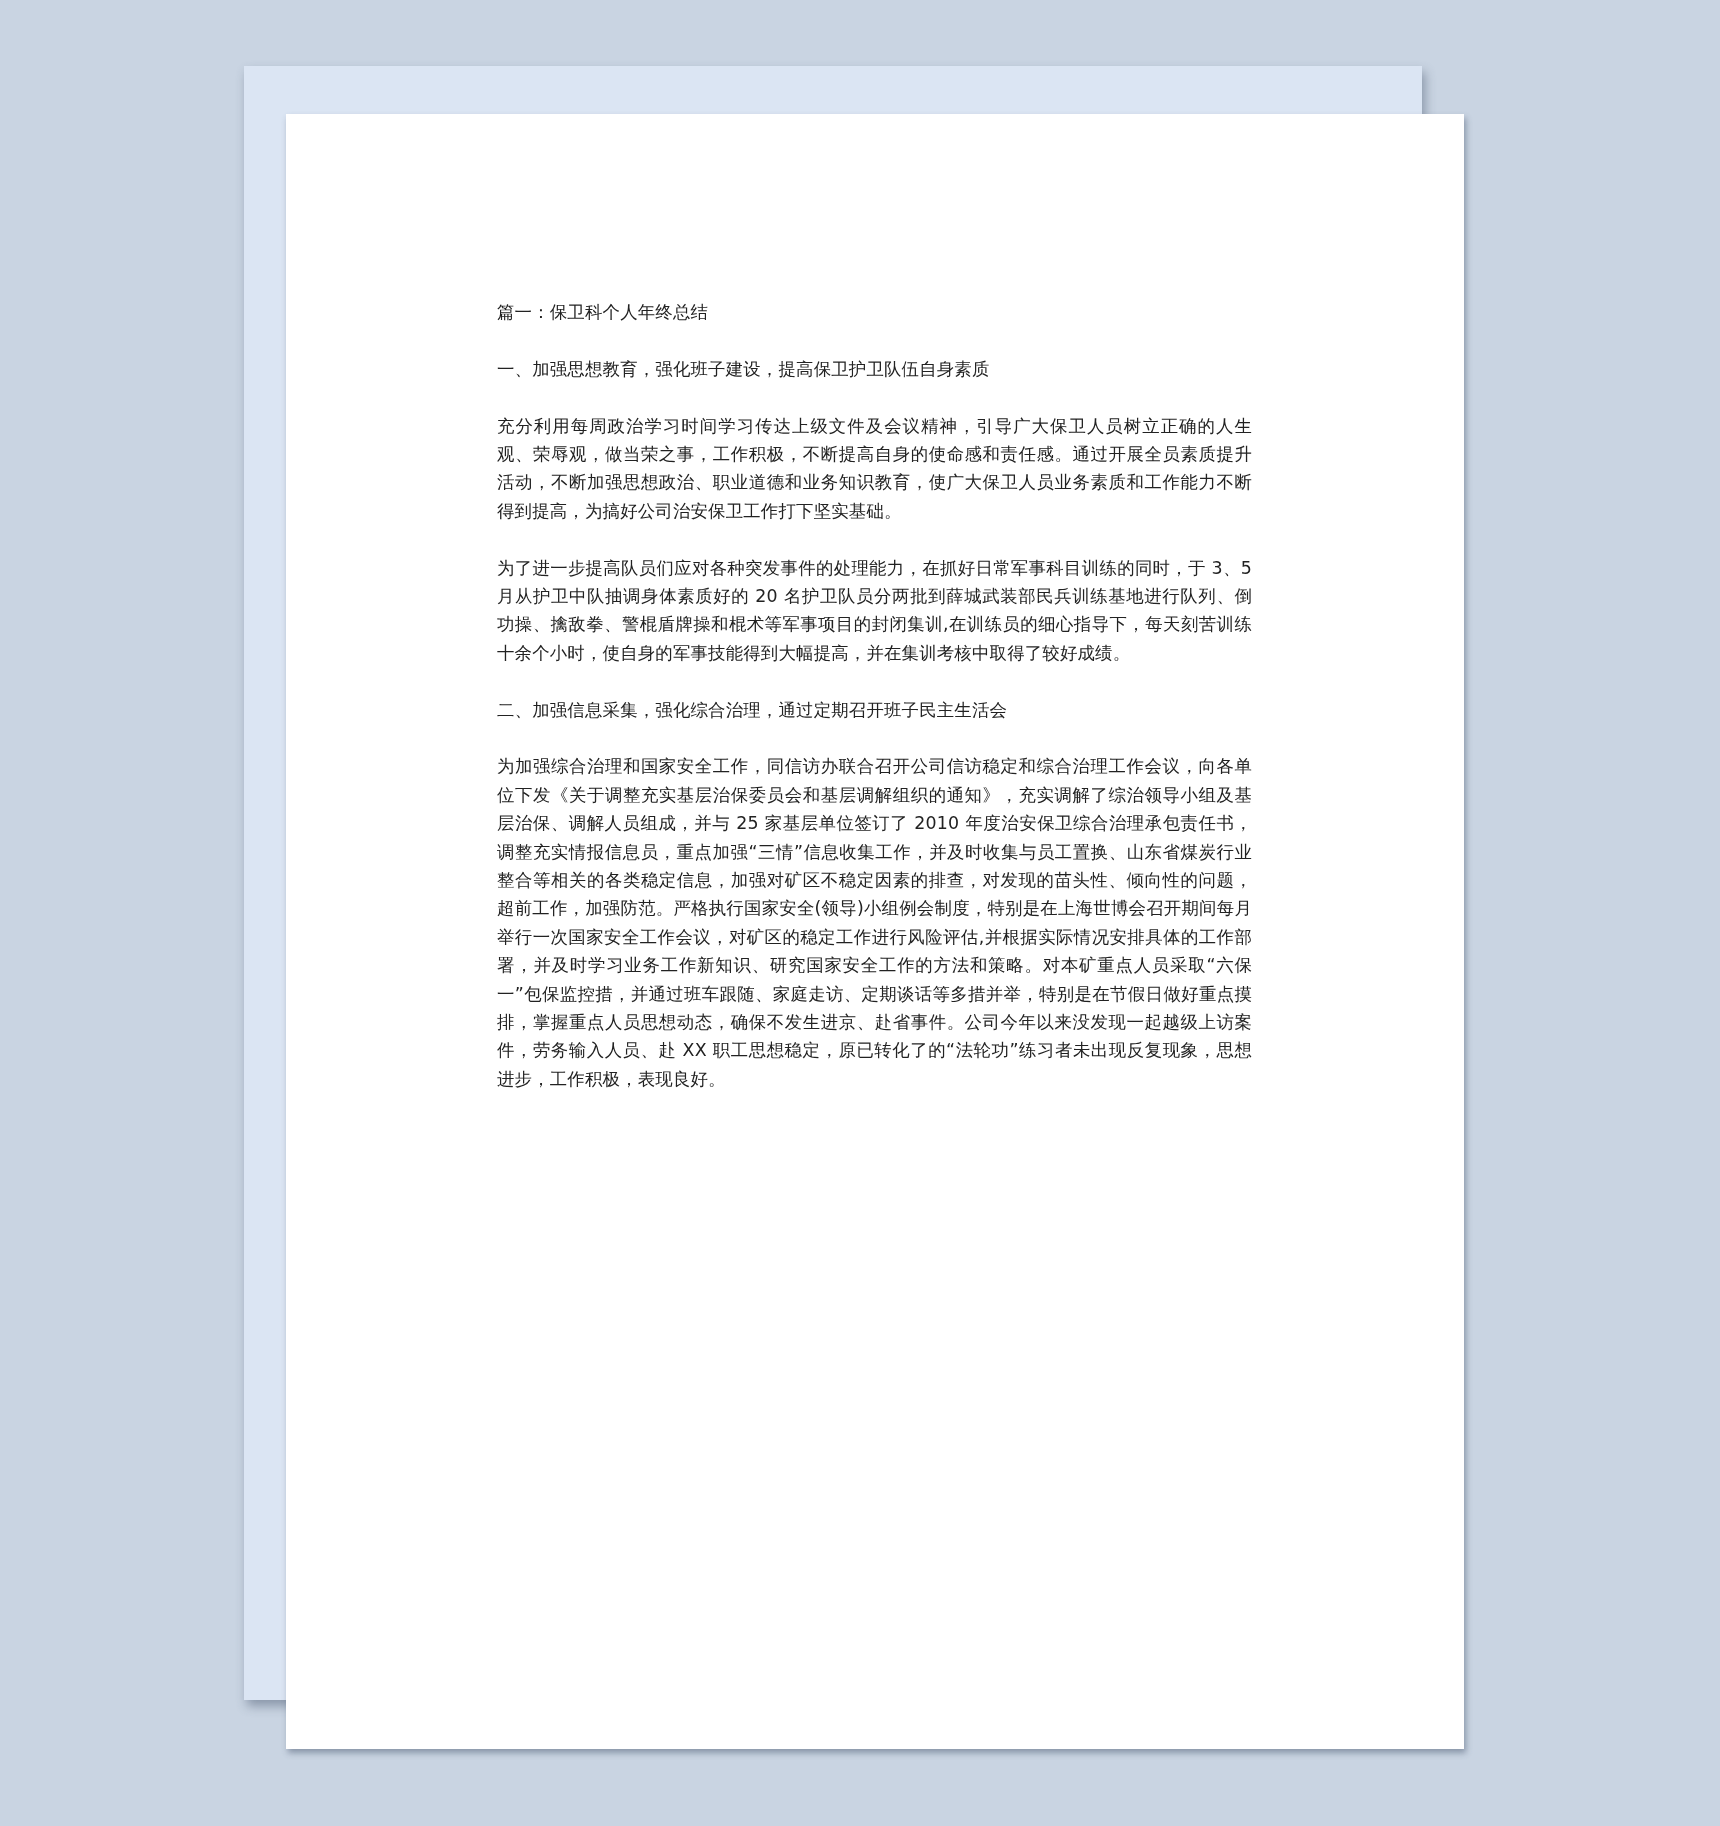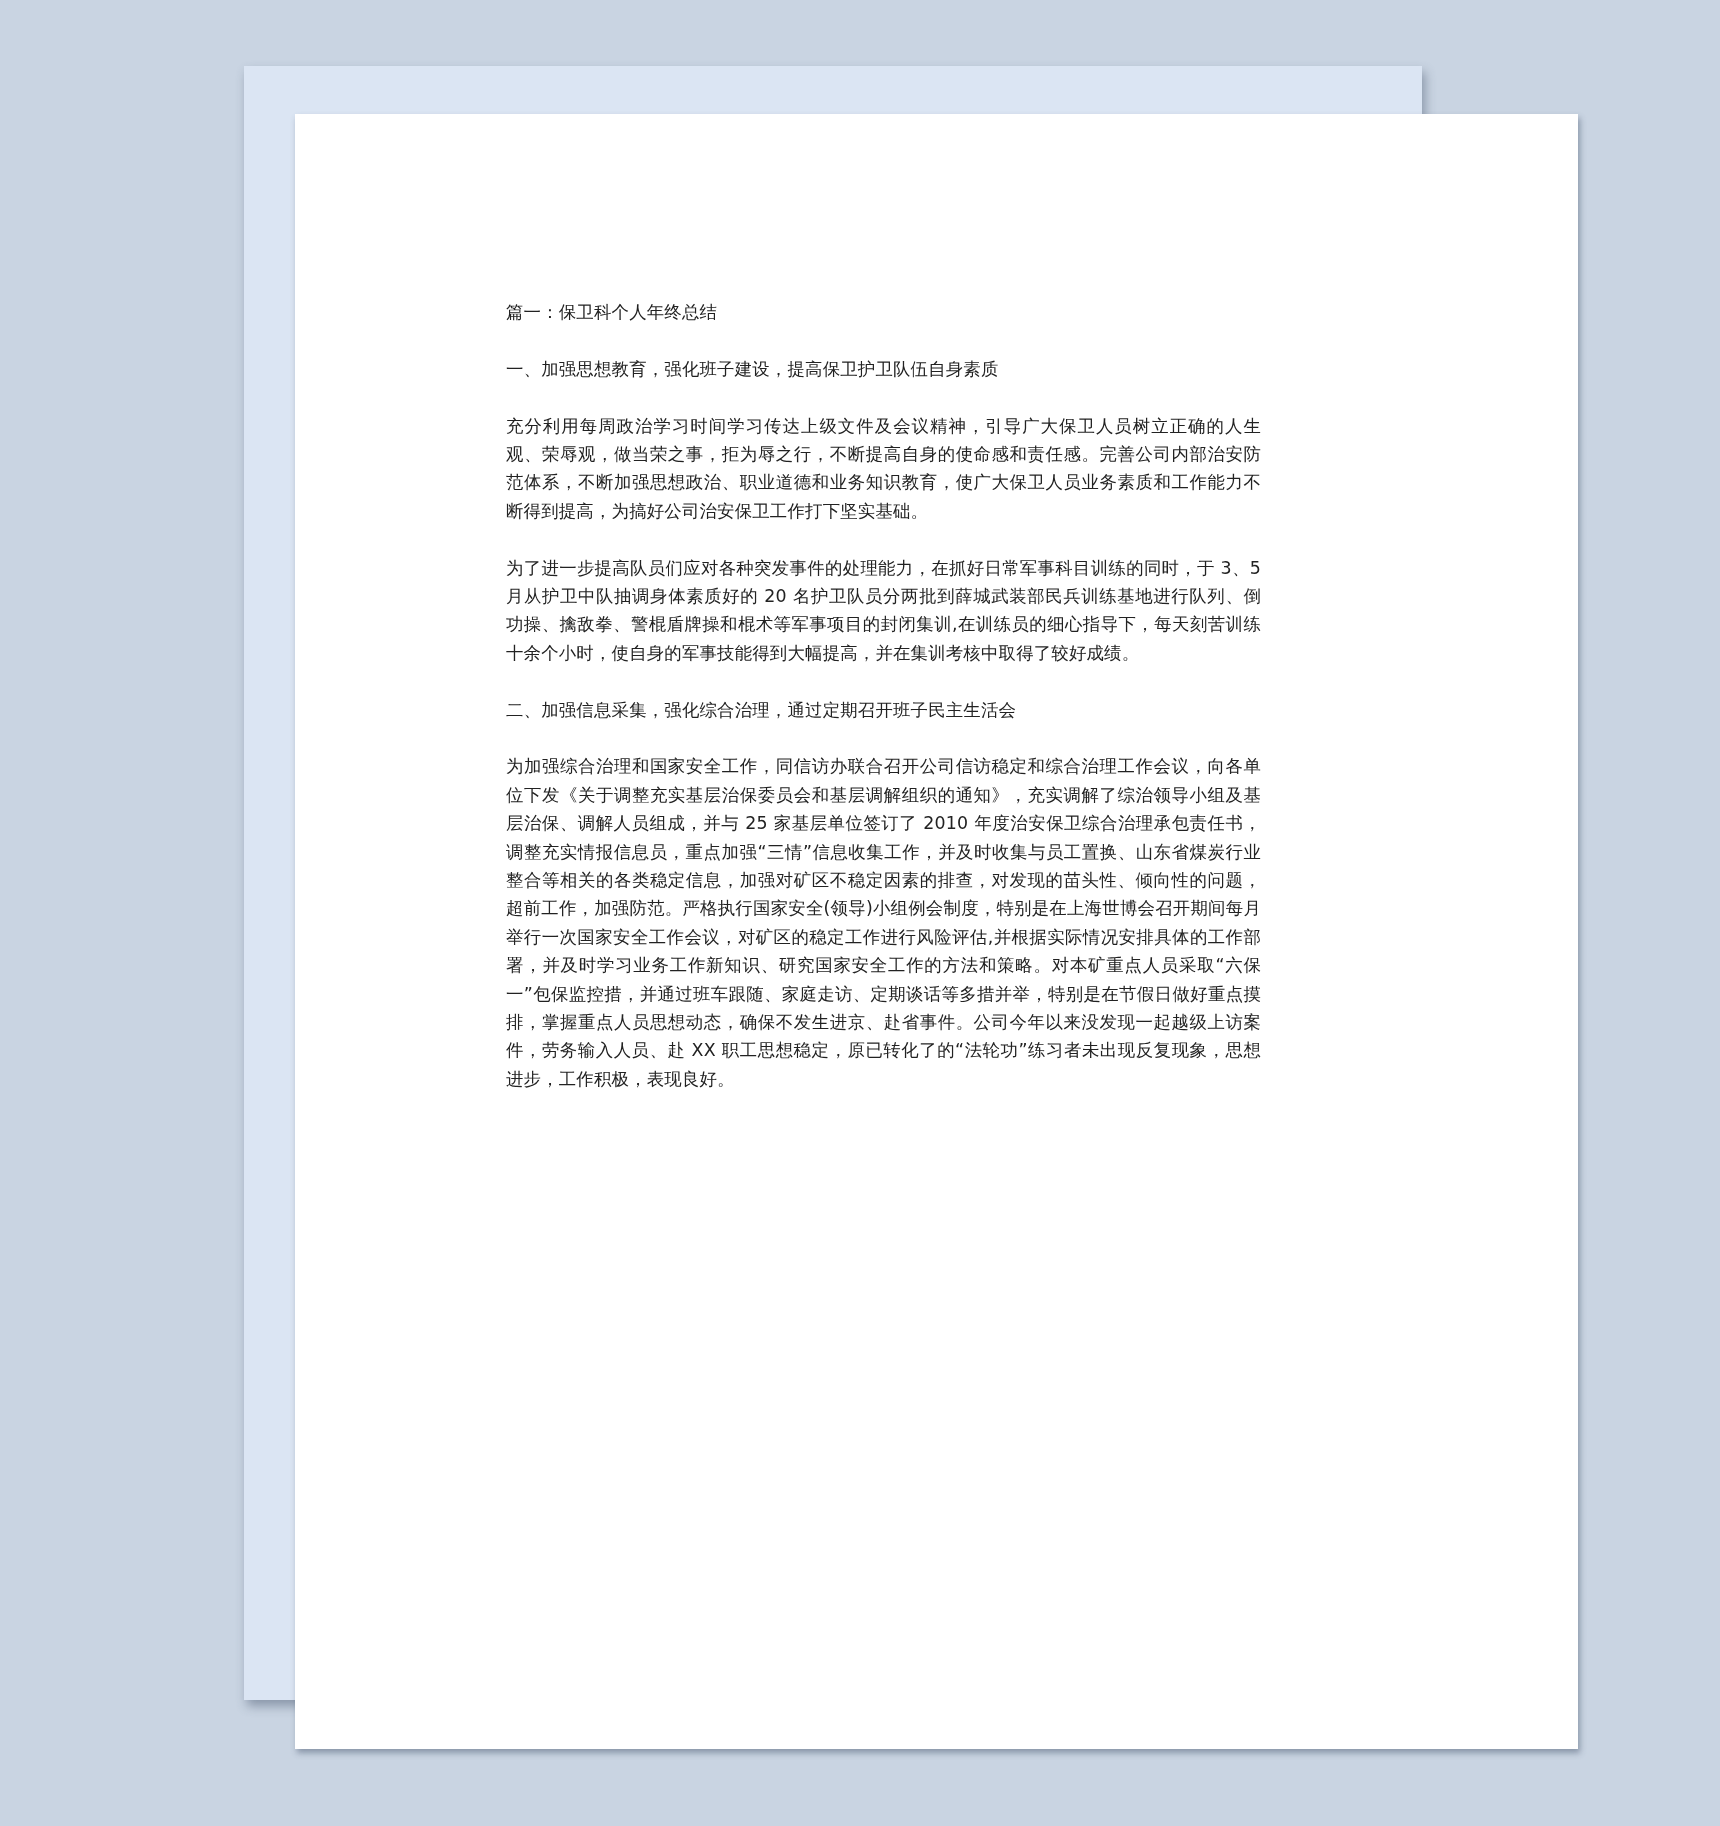--- a/index.html
+++ b/index.html
@@ -18,23 +18,23 @@
     position: absolute;
     left: 244px;
     top: 66px;
     width: 1178px;
     height: 1634px;
     background: #dbe5f3;
     box-shadow: 3px 6px 10px rgba(60, 75, 100, 0.45);
   }
   .front-page {
     position: absolute;
-    left: 295px;
+    left: 286px;
     top: 114px;
-    width: 1283px;
+    width: 1178px;
     height: 1635px;
     background: #ffffff;
     box-shadow: 2px 4px 6px rgba(60, 75, 100, 0.45);
   }
   .doc-body {
     position: absolute;
     left: 211px;
     top: 184px;
     width: 755px;
     color: #222;
@@ -53,18 +53,18 @@
 </style>
 </head>
 <body>
 
 <div class="back-page"></div>
 
 <div class="front-page">
   <div class="doc-body">
     <p class="title">篇一：保卫科个人年终总结</p>
     <p>一、加强思想教育，强化班子建设，提高保卫护卫队伍自身素质</p>
-    <p>充分利用每周政治学习时间学习传达上级文件及会议精神，引导广大保卫人员树立正确的人生观、荣辱观，做当荣之事，拒为辱之行，不断提高自身的使命感和责任感。完善公司内部治安防范体系，不断加强思想政治、职业道德和业务知识教育，使广大保卫人员业务素质和工作能力不断得到提高，为搞好公司治安保卫工作打下坚实基础。</p>
+    <p>充分利用每周政治学习时间学习传达上级文件及会议精神，引导广大保卫人员树立正确的人生观、荣辱观，做当荣之事，工作积极，不断提高自身的使命感和责任感。通过开展全员素质提升活动，不断加强思想政治、职业道德和业务知识教育，使广大保卫人员业务素质和工作能力不断得到提高，为搞好公司治安保卫工作打下坚实基础。</p>
     <p>为了进一步提高队员们应对各种突发事件的处理能力，在抓好日常军事科目训练的同时，于 3、5 月从护卫中队抽调身体素质好的 20 名护卫队员分两批到薛城武装部民兵训练基地进行队列、倒功操、擒敌拳、警棍盾牌操和棍术等军事项目的封闭集训,在训练员的细心指导下，每天刻苦训练十余个小时，使自身的军事技能得到大幅提高，并在集训考核中取得了较好成绩。</p>
     <p>二、加强信息采集，强化综合治理，通过定期召开班子民主生活会</p>
     <p>为加强综合治理和国家安全工作，同信访办联合召开公司信访稳定和综合治理工作会议，向各单位下发《关于调整充实基层治保委员会和基层调解组织的通知》，充实调解了综治领导小组及基层治保、调解人员组成，并与 25 家基层单位签订了 2010 年度治安保卫综合治理承包责任书，调整充实情报信息员，重点加强“三情”信息收集工作，并及时收集与员工置换、山东省煤炭行业整合等相关的各类稳定信息，加强对矿区不稳定因素的排查，对发现的苗头性、倾向性的问题，超前工作，加强防范。严格执行国家安全(领导)小组例会制度，特别是在上海世博会召开期间每月举行一次国家安全工作会议，对矿区的稳定工作进行风险评估,并根据实际情况安排具体的工作部署，并及时学习业务工作新知识、研究国家安全工作的方法和策略。对本矿重点人员采取“六保一”包保监控措，并通过班车跟随、家庭走访、定期谈话等多措并举，特别是在节假日做好重点摸排，掌握重点人员思想动态，确保不发生进京、赴省事件。公司今年以来没发现一起越级上访案件，劳务输入人员、赴 XX 职工思想稳定，原已转化了的“法轮功”练习者未出现反复现象，思想进步，工作积极，表现良好。</p>
   </div>
 </div>
 
 </body></html>

